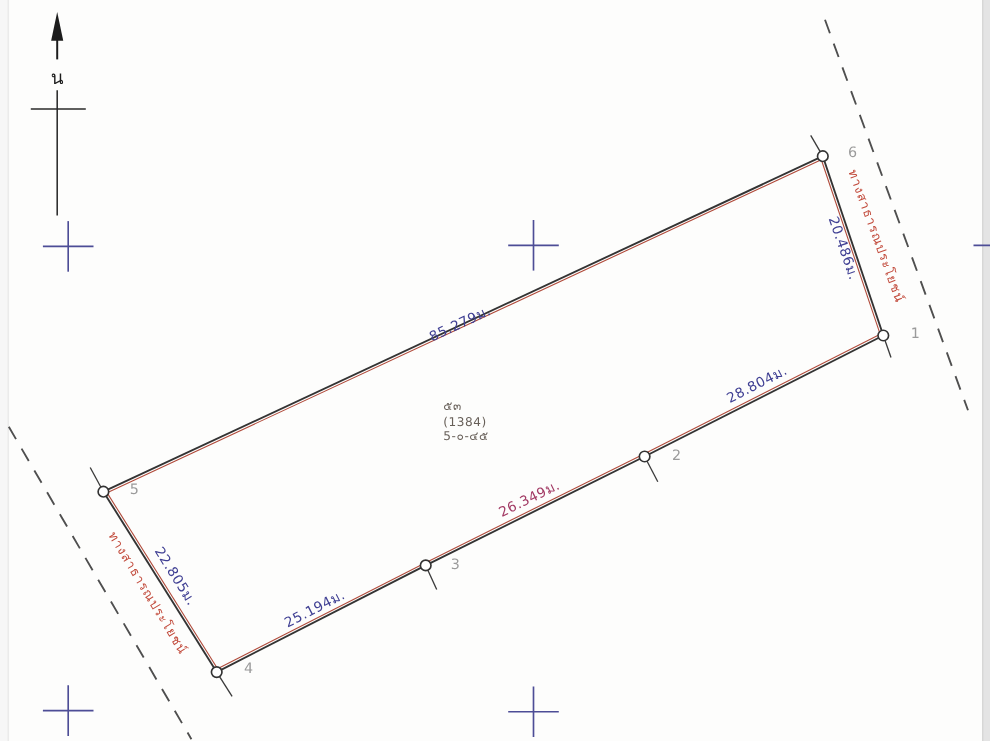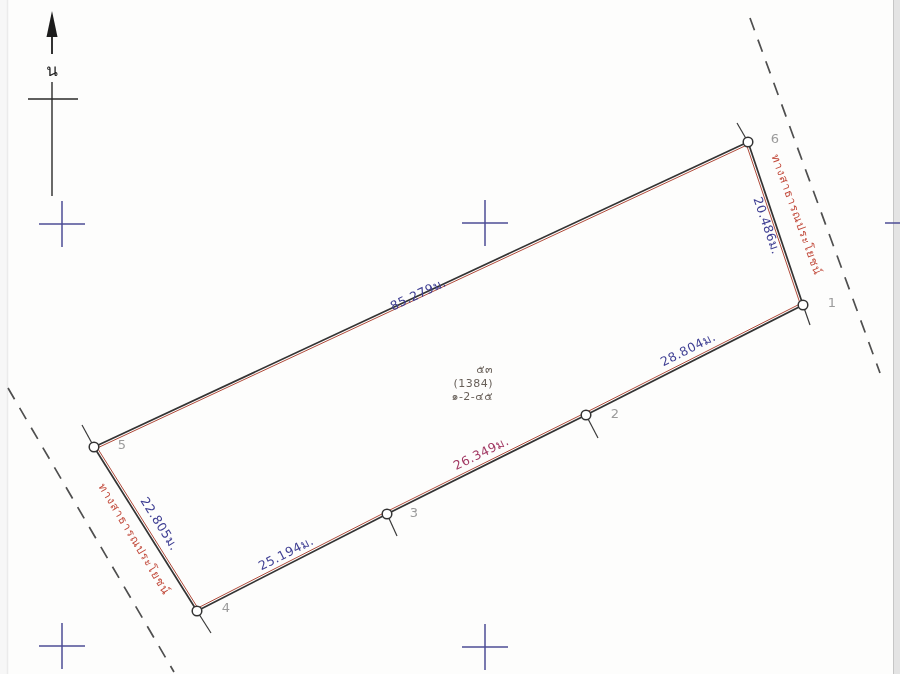--- a/index.html
+++ b/index.html
@@ -2,21 +2,21 @@
 <html><head>
 <meta charset="utf-8">
 <style>
   html,body{margin:0;padding:0;background:#ffffff;}
   body{font-family:"DejaVu Sans", sans-serif;}
   #sheet{position:relative;width:900px;height:674px;background:#fdfdfc;overflow:hidden;}
   #map-svg{position:absolute;left:0;top:0;}
   svg text{font-family:"DejaVu Sans", sans-serif;}
   .center-info{
     position:absolute;left:403px;top:363px;width:90px;
-    text-align:right;font-size:11px;line-height:13.5px;
+    text-align:left;font-size:11px;line-height:13.5px;
     color:#675f58;letter-spacing:0.5px;
   }
   .center-info span{display:block;}
 </style>
 </head>
 <body>
 
 <div id="sheet">
   <svg id="map-svg" width="900" height="674" viewBox="0 0 900 674">
       <rect x="0" y="0" width="900" height="674" fill="#fdfdfc"></rect>
@@ -89,15 +89,15 @@
       <text x="226" y="612" text-anchor="middle" font-size="13" fill="#9b9b9b">4</text>
       <circle cx="94" cy="447" r="4.8" fill="#ffffff" stroke="#333333" stroke-width="1.5"></circle>
       <text x="122" y="449" text-anchor="middle" font-size="13" fill="#9b9b9b">5</text>
       <circle cx="748" cy="142" r="4.8" fill="#ffffff" stroke="#333333" stroke-width="1.5"></circle>
       <text x="775" y="143" text-anchor="middle" font-size="13" fill="#9b9b9b">6</text>
     </svg>
 
   <div class="center-info">
     <span>๕๓</span>
     <span>(1384)</span>
-    <span>๑-2-๔๕</span>
+    <span>5-๐-๔๕</span>
   </div>
 </div>
 
 </body></html>

